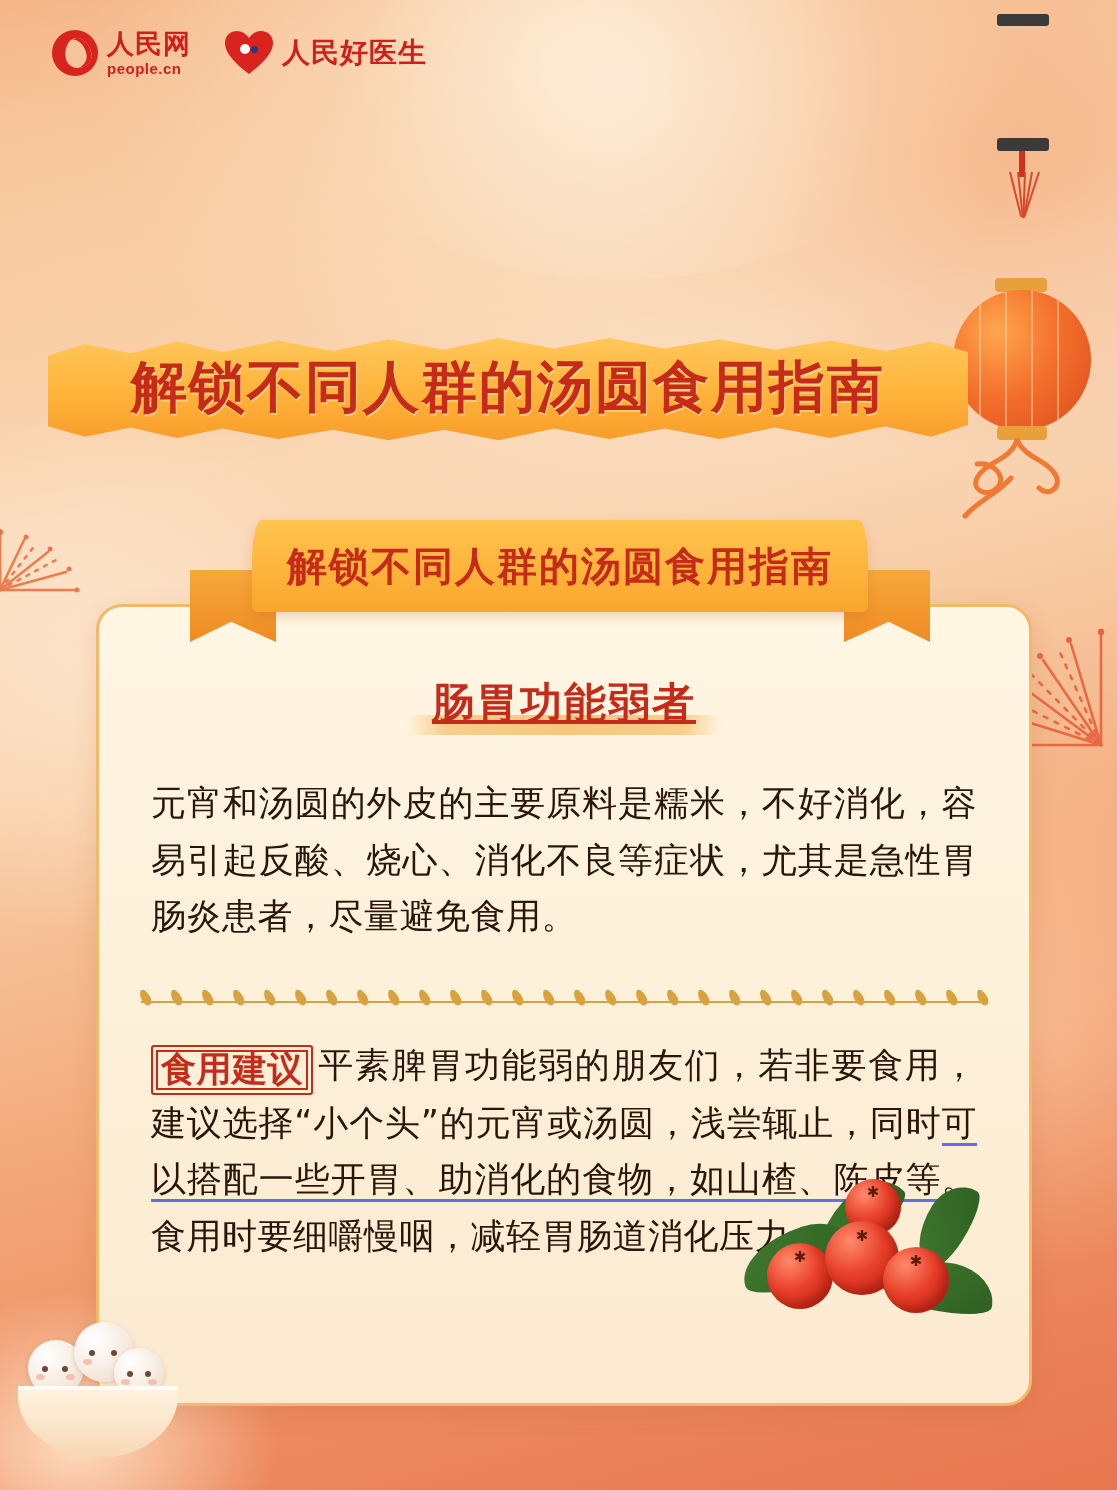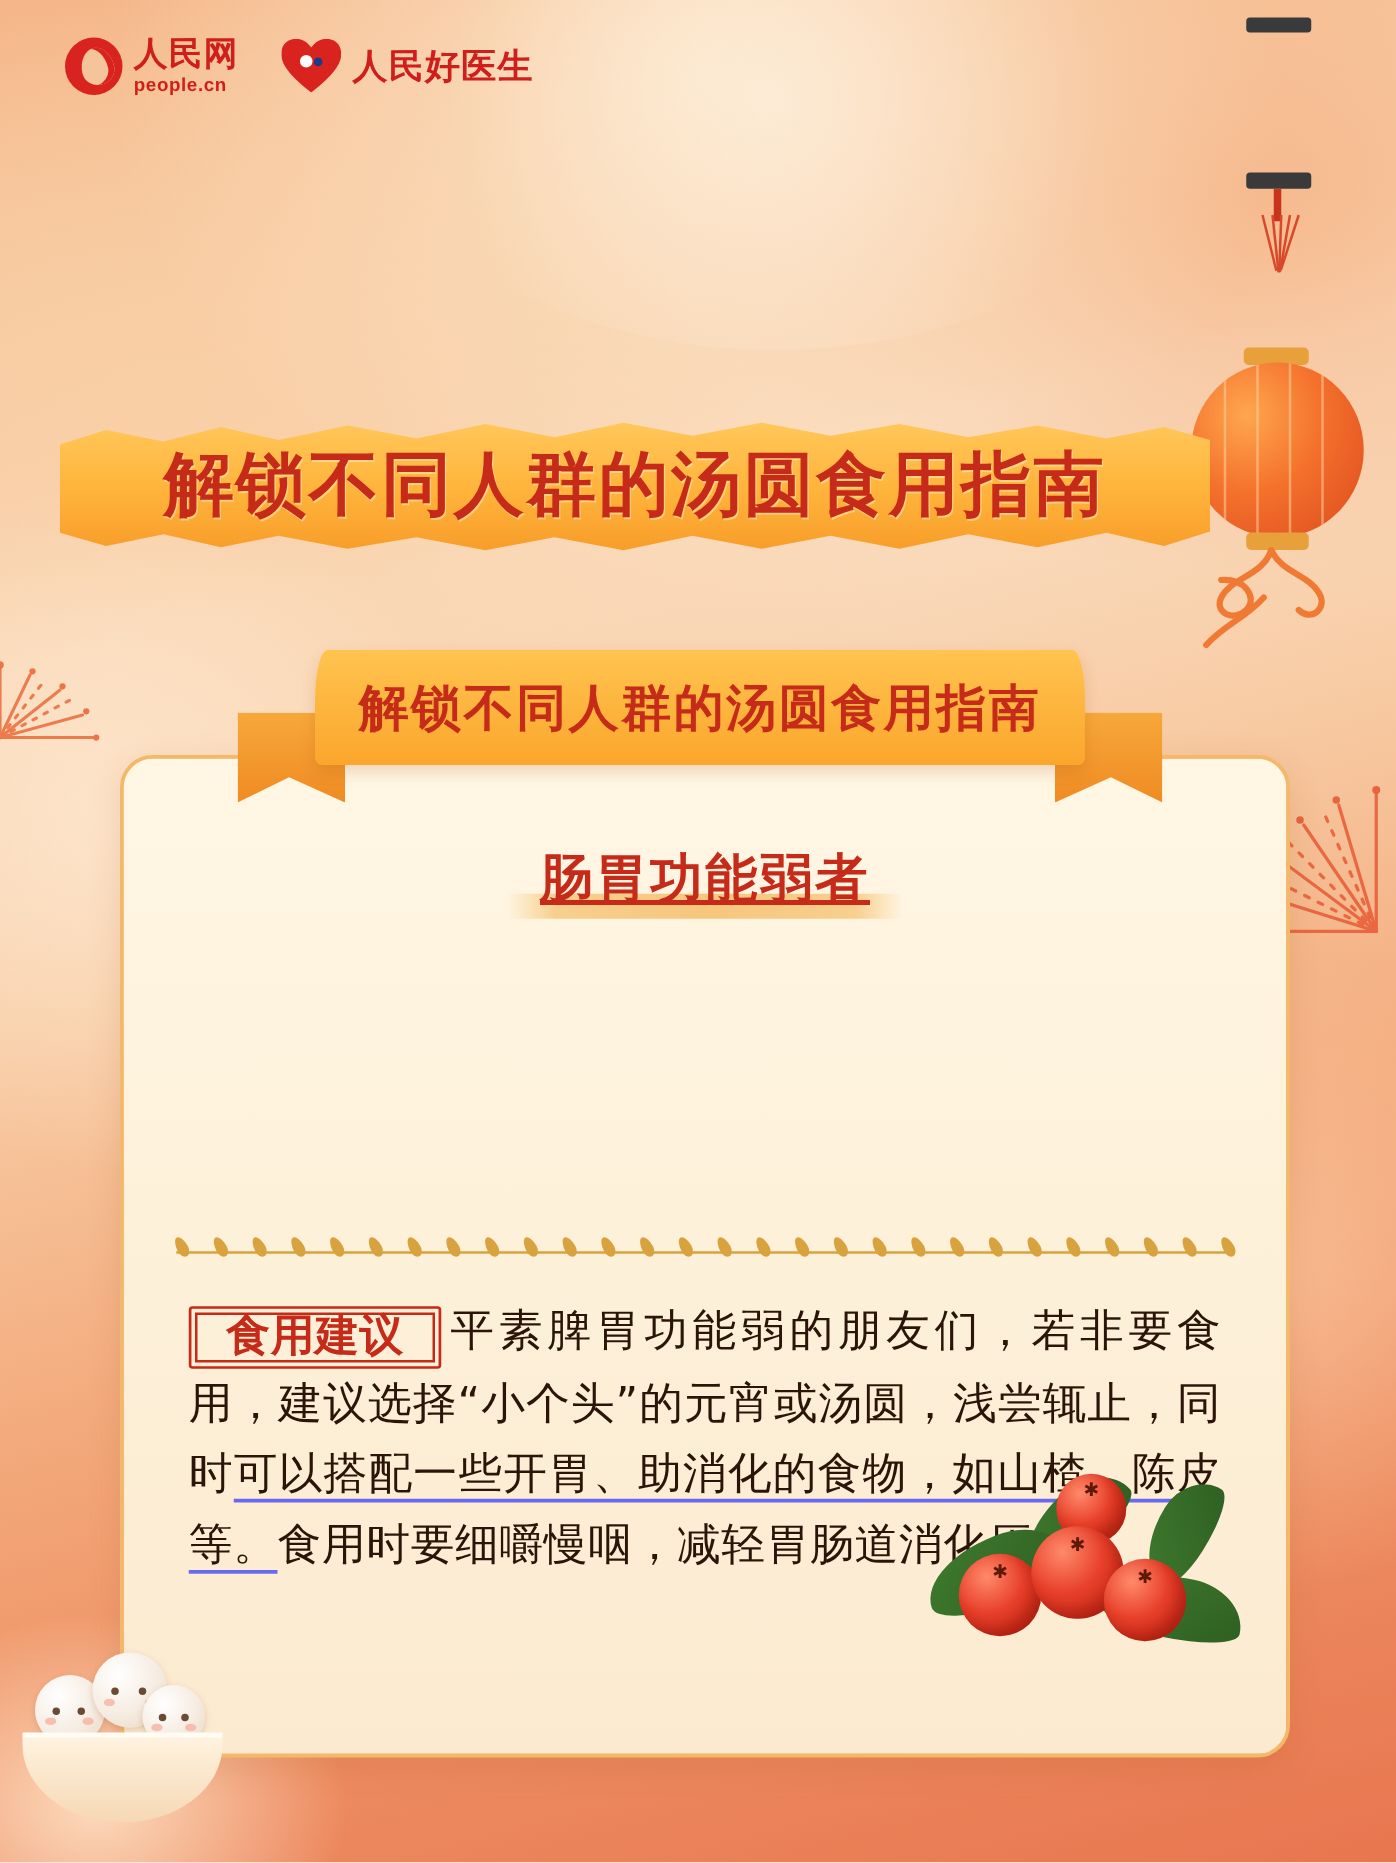--- a/index.html
+++ b/index.html
@@ -309,21 +309,21 @@
     line-height: 1.62;
     color: #2b1508;
     letter-spacing: .5px;
     text-align: justify;
   }
   .tag {
     display: inline-block;
     position: relative;
     color: #c62a18;
     font-weight: bold;
-    padding: 1px 28px;
+    padding: 1px 8px;
     margin-right: 4px;
     border: 2px solid #c62a18;
     border-radius: 3px;
     box-shadow: inset 0 0 0 3px #fdf0d8, inset 0 0 0 5px #c62a18;
     line-height: 1.25;
     vertical-align: -4px;
   }
   .u-line { border-bottom: 3px solid #6a6af0; }
 
   
@@ -496,20 +496,21 @@
       </svg>
     </div>
   </div>
 
   <div class="card">
 
     <div class="section-head">
       <span class="hl">肠胃功能弱者</span>
     </div>
 
+    <div class="para">元宵和汤圆的外皮的主要原料是糯米，不好消化，容易引起反酸、烧心、消化不良等症状，尤其是急性胃肠炎患者，尽量避免食用。</div>
 
     <div class="divider">
       <div class="line"></div>
       <div class="leaves">
         <i></i>
           <i></i>
           <i></i>
           <i></i>
           <i></i>
           <i></i>

